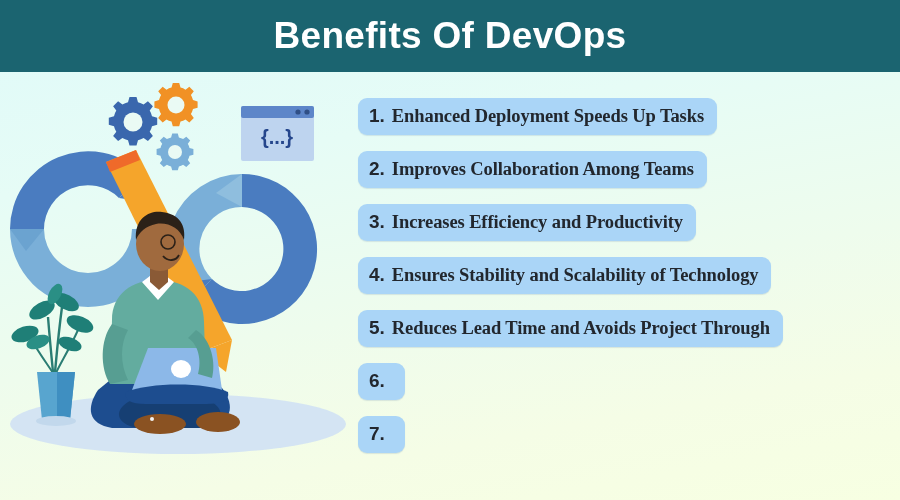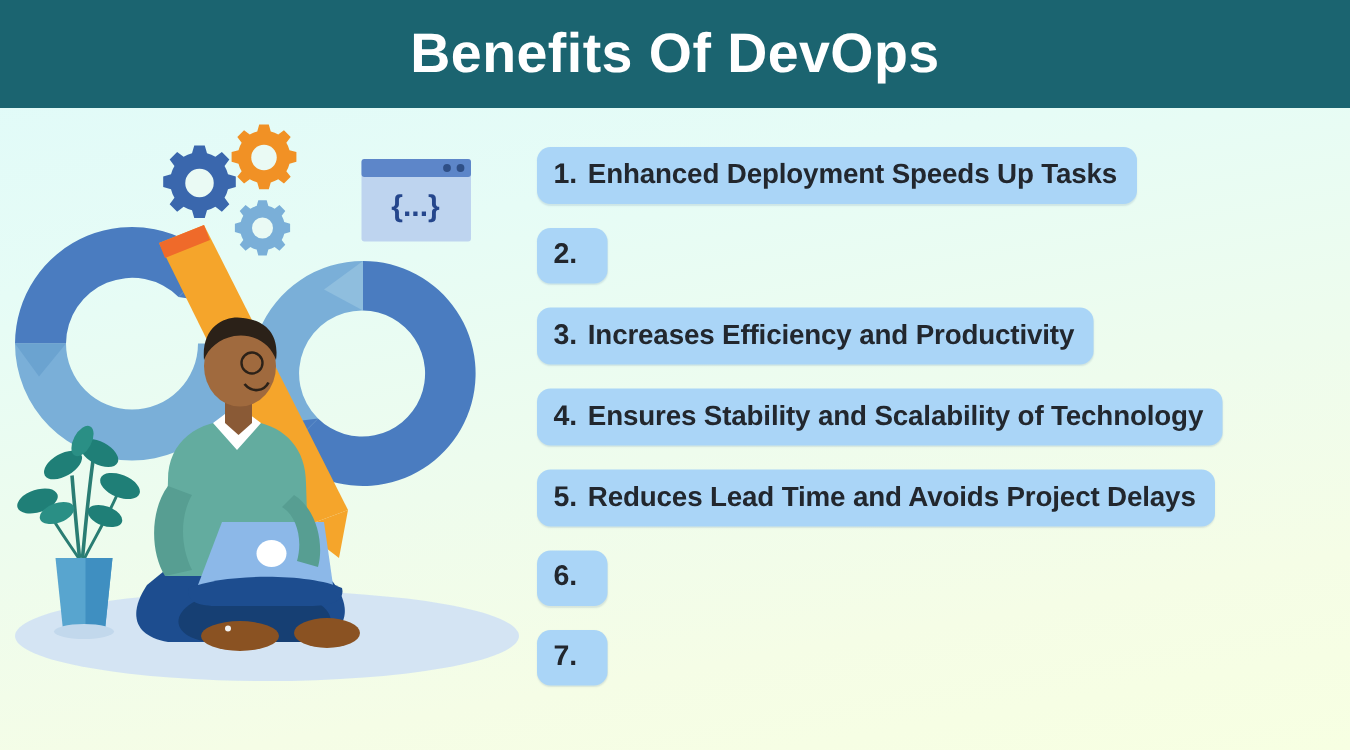--- a/index.html
+++ b/index.html
@@ -53,20 +53,21 @@
     font-weight:bold;
     margin-right:7px;
     flex:none;
   }
   .pill-text {
     color:#22272e;
     font-size:18.5px;
     font-weight:bold;
     white-space:nowrap;
     letter-spacing:-0.1px;
+    font-family:Liberation Serif, serif;
   }
 
   
   .illus {
     position:absolute;
     left:0; top:72px;
     width:350px; height:428px;
   }
   .illus svg { display:block; }
 </style>
@@ -194,32 +195,33 @@
     </svg>
   </div>
 
   <div class="list">
     <div class="pill">
       <span class="pill-num">1.</span>
       <span class="pill-text">Enhanced Deployment Speeds Up Tasks</span>
     </div>
     <div class="pill">
       <span class="pill-num">2.</span>
+      <span class="pill-text">Improves Collaboration Among Teams</span>
     </div>
     <div class="pill">
       <span class="pill-num">3.</span>
       <span class="pill-text">Increases Efficiency and Productivity</span>
     </div>
     <div class="pill">
       <span class="pill-num">4.</span>
       <span class="pill-text">Ensures Stability and Scalability of Technology</span>
     </div>
     <div class="pill">
       <span class="pill-num">5.</span>
-      <span class="pill-text">Reduces Lead Time and Avoids Project Delays</span>
+      <span class="pill-text">Reduces Lead Time and Avoids Project Through</span>
     </div>
     <div class="pill">
       <span class="pill-num">6.</span>
     </div>
     <div class="pill">
       <span class="pill-num">7.</span>
     </div>
   </div>
 
 </div>

